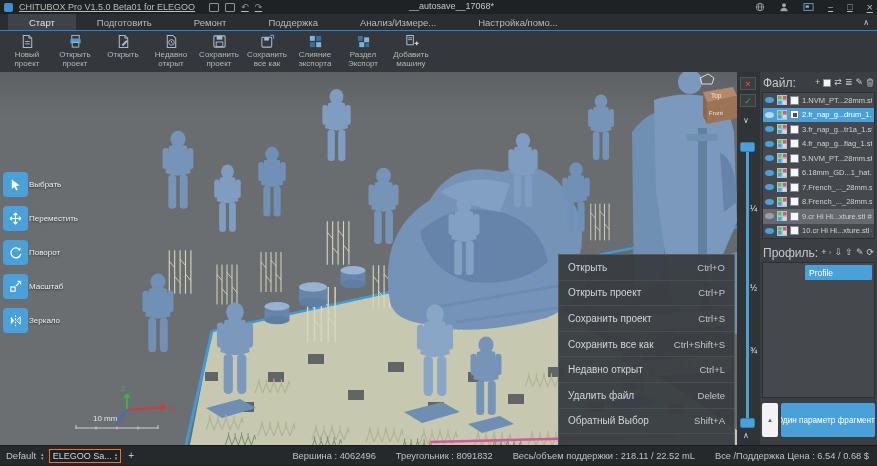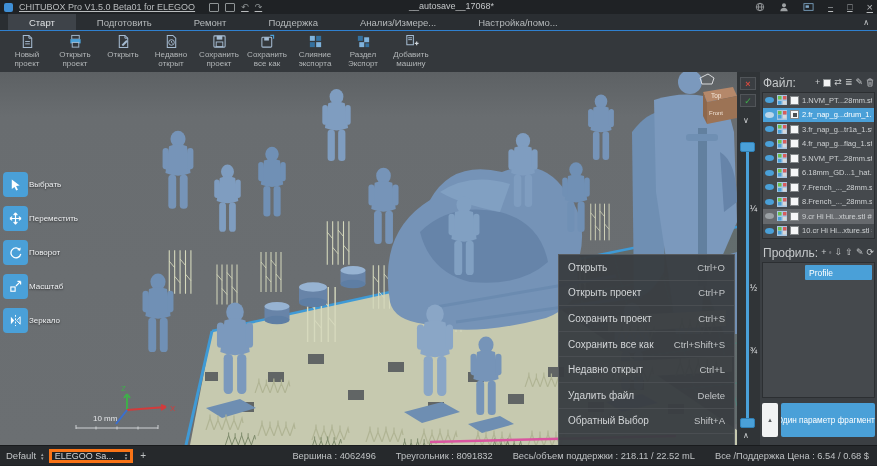--- a/index.html
+++ b/index.html
@@ -76,21 +76,21 @@
   .proflist { margin-top:2px; height:136px; background:#45494d; border:1px solid #2c2f32; padding:2px; }
   .profrow { height:15px; background:#4aa0d8; border-radius:1px; display:flex; align-items:center; padding:0 4px; font-size:8.5px; color:#fff;margin-left:40px; }
   .pbottom { margin-top:5px; display:flex; gap:3px; height:34px; }
   .pb-white { width:16px; background:#f2f3f4; border-radius:2px; display:flex; align-items:center; justify-content:center; color:#55595c; font-size:7px; }
   .pb-blue { flex:1; background:#4aa0d8; border-radius:2px; display:flex; align-items:center; justify-content:center;
     color:#fff; font-size:8.2px; white-space:nowrap; overflow:hidden; padding:0 1px; }
 
   
   .bottombar { height:20px; background:#26292c; border-top:1px solid #191b1d; display:flex; align-items:center; padding:0 6px; gap:5px; color:#c2c5c7; font-size:9.5px; }
   .spin { display:inline-flex; flex-direction:column; line-height:4px; font-size:5px; color:#9da1a3; }
-  .mach-box { display:flex; align-items:center; gap:11px; border:3px solid #f97316; background:#1e2124; padding:0 3px; height:14px; font-size:9px; color:#d3d6d8; }
+  .mach-box { display:flex; align-items:center; gap:3px; border:1px solid #f97316; background:#1e2124; padding:0 3px; height:14px; font-size:9px; color:#d3d6d8; }
   .addmach { color:#c2c5c7; font-size:10px; padding:0 2px; }
   .statusbar { margin-left:auto; display:flex; gap:20px; font-size:9.3px; color:#bfc2c4; padding-right:2px; white-space:nowrap; }
 </style>
 </head>
 <body>
 
 <div class="app">
 
   <div class="titlebar">
     <span class="applogo"></span>

